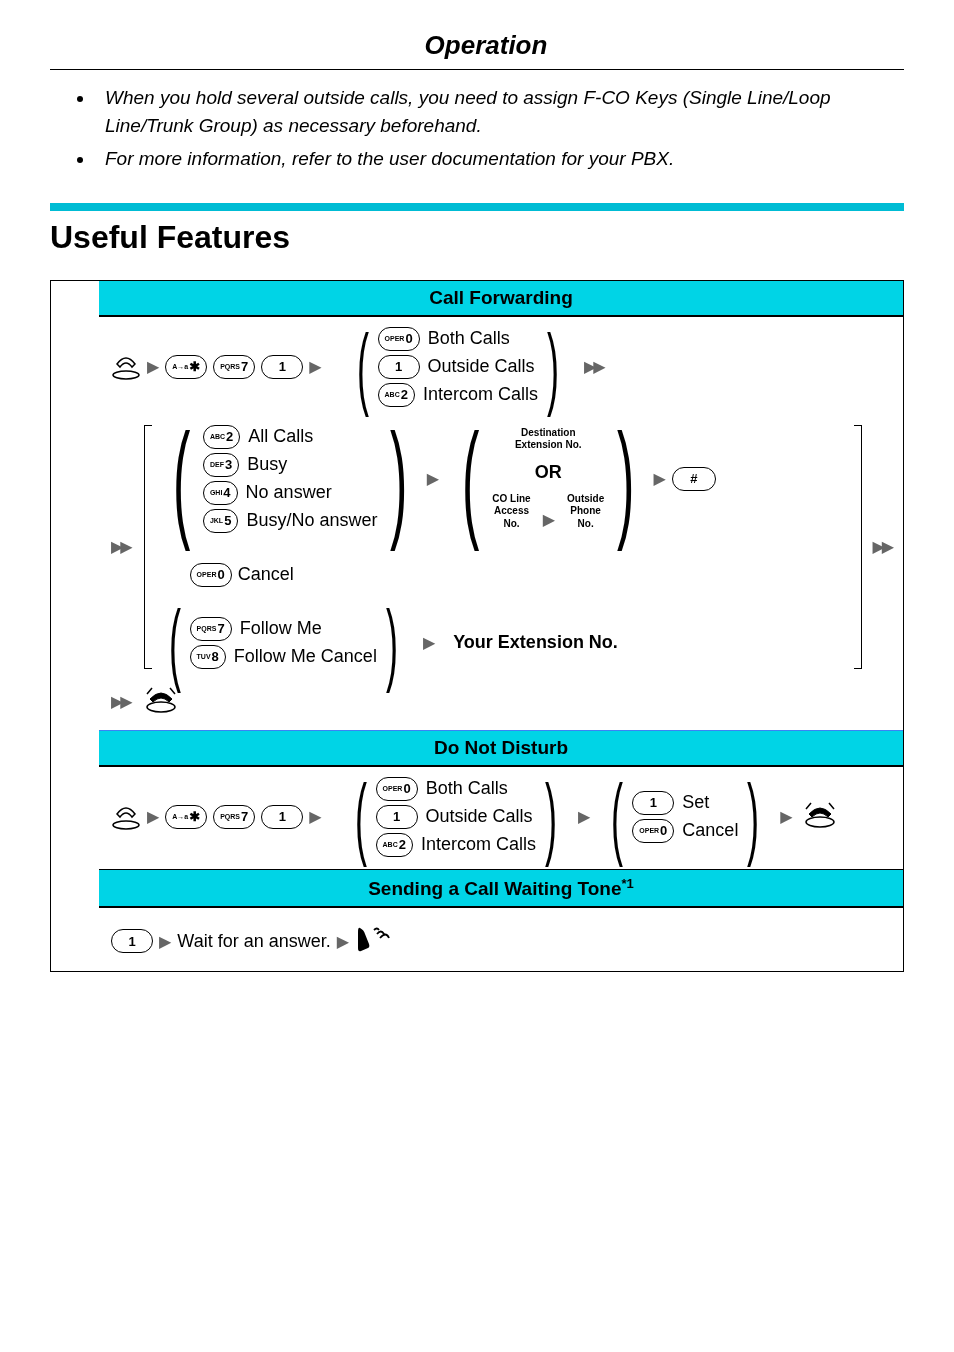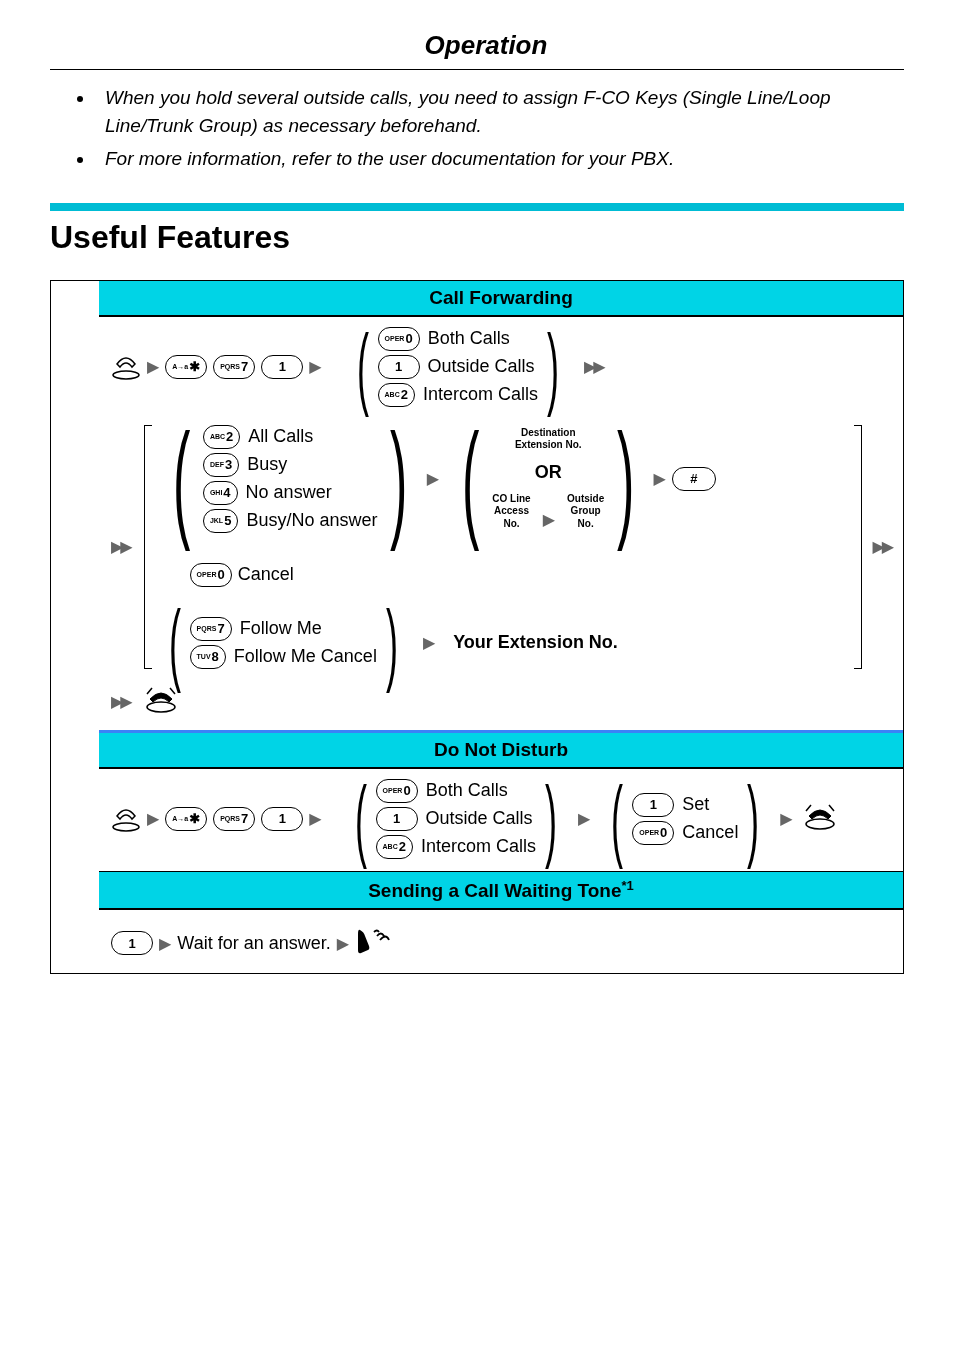--- a/index.html
+++ b/index.html
@@ -301,21 +301,21 @@
                 <span class="b">OR</span>
                 <div style="display:flex;gap:12px;align-items:flex-end">
                   <div class="center-col">
                     <span>CO Line</span>
                     <span>Access</span>
                     <span>No.</span>
                   </div>
                   <span class="arrow"></span>
                   <div class="center-col">
                     <span>Outside</span>
-                    <span>Group</span>
+                    <span>Phone</span>
                     <span>No.</span>
                   </div>
                 </div>
               </div>
               <span class="brace-r big">)</span>
             </div>
             <span class="arrow"></span>
             <span class="key hash">
                 <span class="digit">#</span>
               </span>
@@ -367,21 +367,21 @@
         <span style="margin-left:8px">
           <svg width="34" height="28" viewBox="0 0 34 28">
               <ellipse cx="17" cy="22" rx="14" ry="5" fill="none" stroke="#000" stroke-width="1.5"></ellipse>
               <path d="M6 14 Q17 2 28 14 L25 17 Q17 9 9 17 Z" fill="#000" stroke="#000" stroke-width="1"></path>
               <path d="M3 9 L8 3 M31 9 L26 3" stroke="#000" stroke-width="1.5" fill="none"></path>
             </svg>
         </span>
       </div>
     </div>
 
-    <div class="feature-hdr" style="border-top:3px solid #3b82f6">Do Not Disturb</div>
+    <div class="feature-hdr" style="border-top:1px solid #3b82f6">Do Not Disturb</div>
     <div class="feature-body">
       <div class="row">
         <span class="offhook-icon">
           <svg width="30" height="26" viewBox="0 0 30 26">
               <ellipse cx="15" cy="21" rx="13" ry="4" fill="none" stroke="#000" stroke-width="1.5"></ellipse>
               <path d="M6 10 Q15 -2 24 10 L21 13 Q15 5 9 13 Z" fill="none" stroke="#000" stroke-width="1.5"></path>
             </svg>
         </span>
         <span class="arrow"></span>
         <span class="key small">

